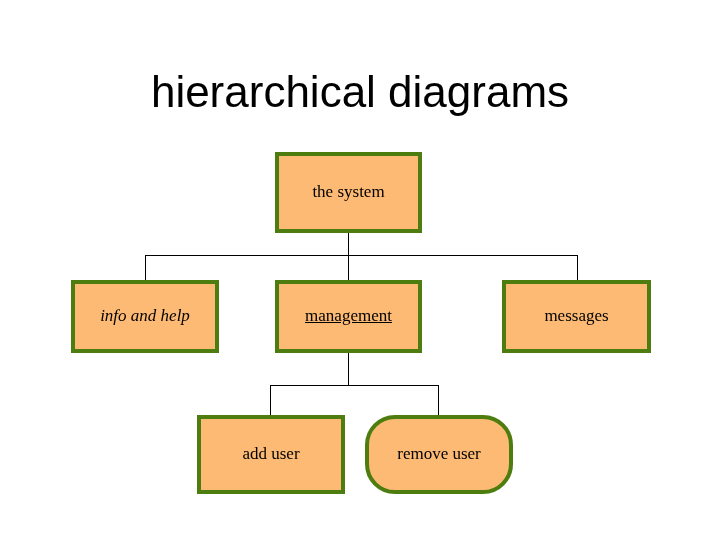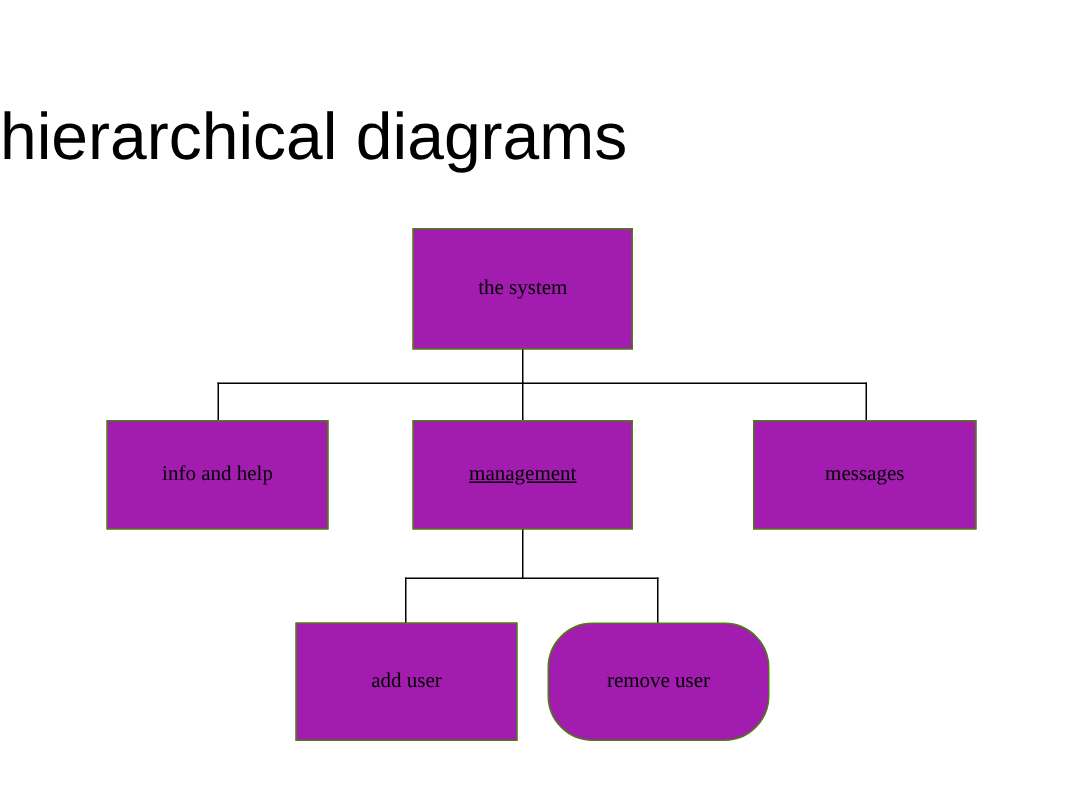--- a/index.html
+++ b/index.html
@@ -16,41 +16,41 @@
     overflow: hidden;
     font-family: "Liberation Sans", sans-serif;
   }
 
   
   .slide-title {
     position: absolute;
     left: 0;
     top: 64px;
     width: 720px;
-    text-align: left;
+    text-align: center;
     font-family: "Liberation Sans", sans-serif;
     font-size: 44px;
     font-weight: normal;
     line-height: 56px;
     color: #000000;
     letter-spacing: 0px;
     white-space: nowrap;
   }
 
   
   .node {
     position: absolute;
     box-sizing: border-box;
-    background: #a21caf;
-    border: 1px solid #4d7c0f;
+    background: #fdba74;
+    border: 4px solid #4d7c0f;
     display: flex;
     align-items: center;
     justify-content: center;
     font-family: "Liberation Serif", serif;
-    font-size: 14px;
+    font-size: 17px;
     font-weight: normal;
     color: #000000;
     line-height: 1.1;
     text-align: center;
     white-space: nowrap;
   }
 
   
   .conn-v {
     position: absolute;
@@ -85,21 +85,21 @@
   <div class="conn-h" style="left:270px; top:385px; width:169px;"></div>
 
   <div class="conn-v" style="left:270px; top:385px; height:31px;"></div>
 
   <div class="conn-v" style="left:438px; top:385px; height:31px;"></div>
 
   <div class="node" style="left:275px; top:152px; width:147px; height:81px;">
     <span>the system</span>
   </div>
 
-  <div class="node" style="left:71px; top:280px; width:148px; height:73px;">
+  <div class="node" style="left:71px; top:280px; width:148px; height:73px;font-style:italic;">
     <span>info and help</span>
   </div>
 
   <div class="node" style="left:275px; top:280px; width:147px; height:73px;text-decoration:underline;">
     <span>management</span>
   </div>
 
   <div class="node" style="left:502px; top:280px; width:149px; height:73px;">
     <span>messages</span>
   </div>

